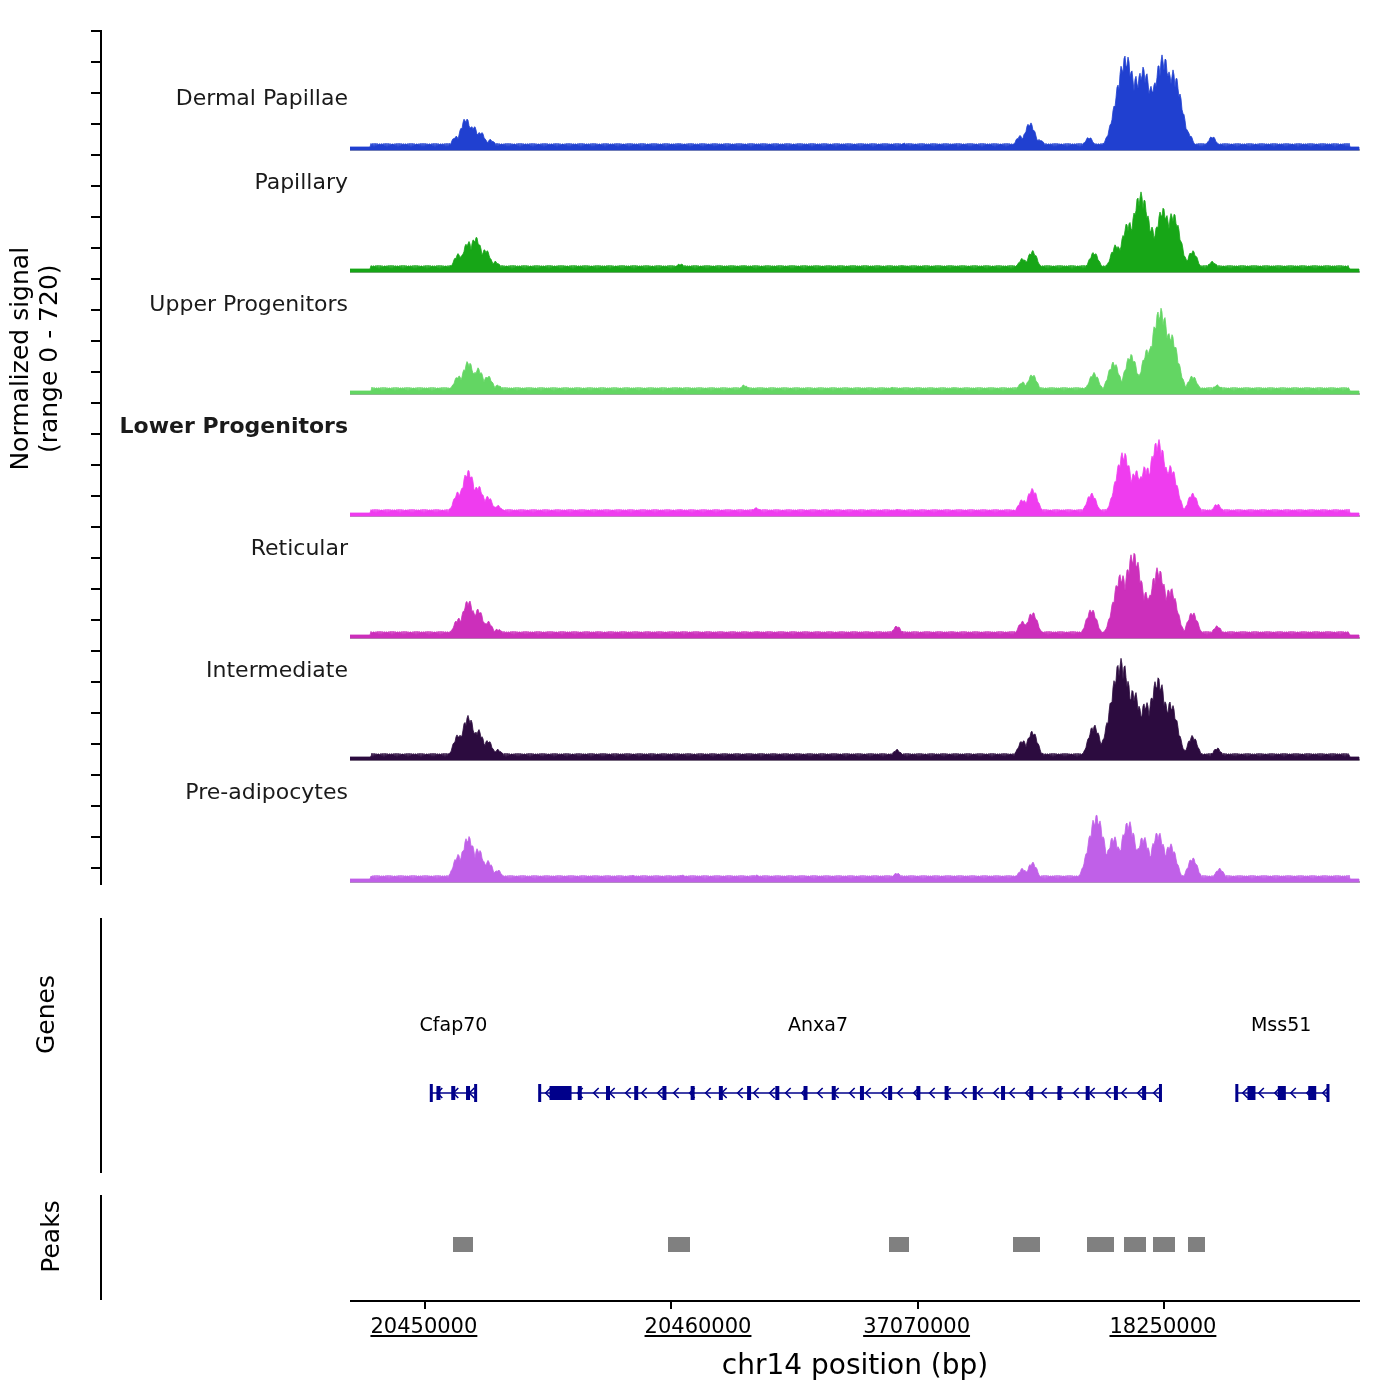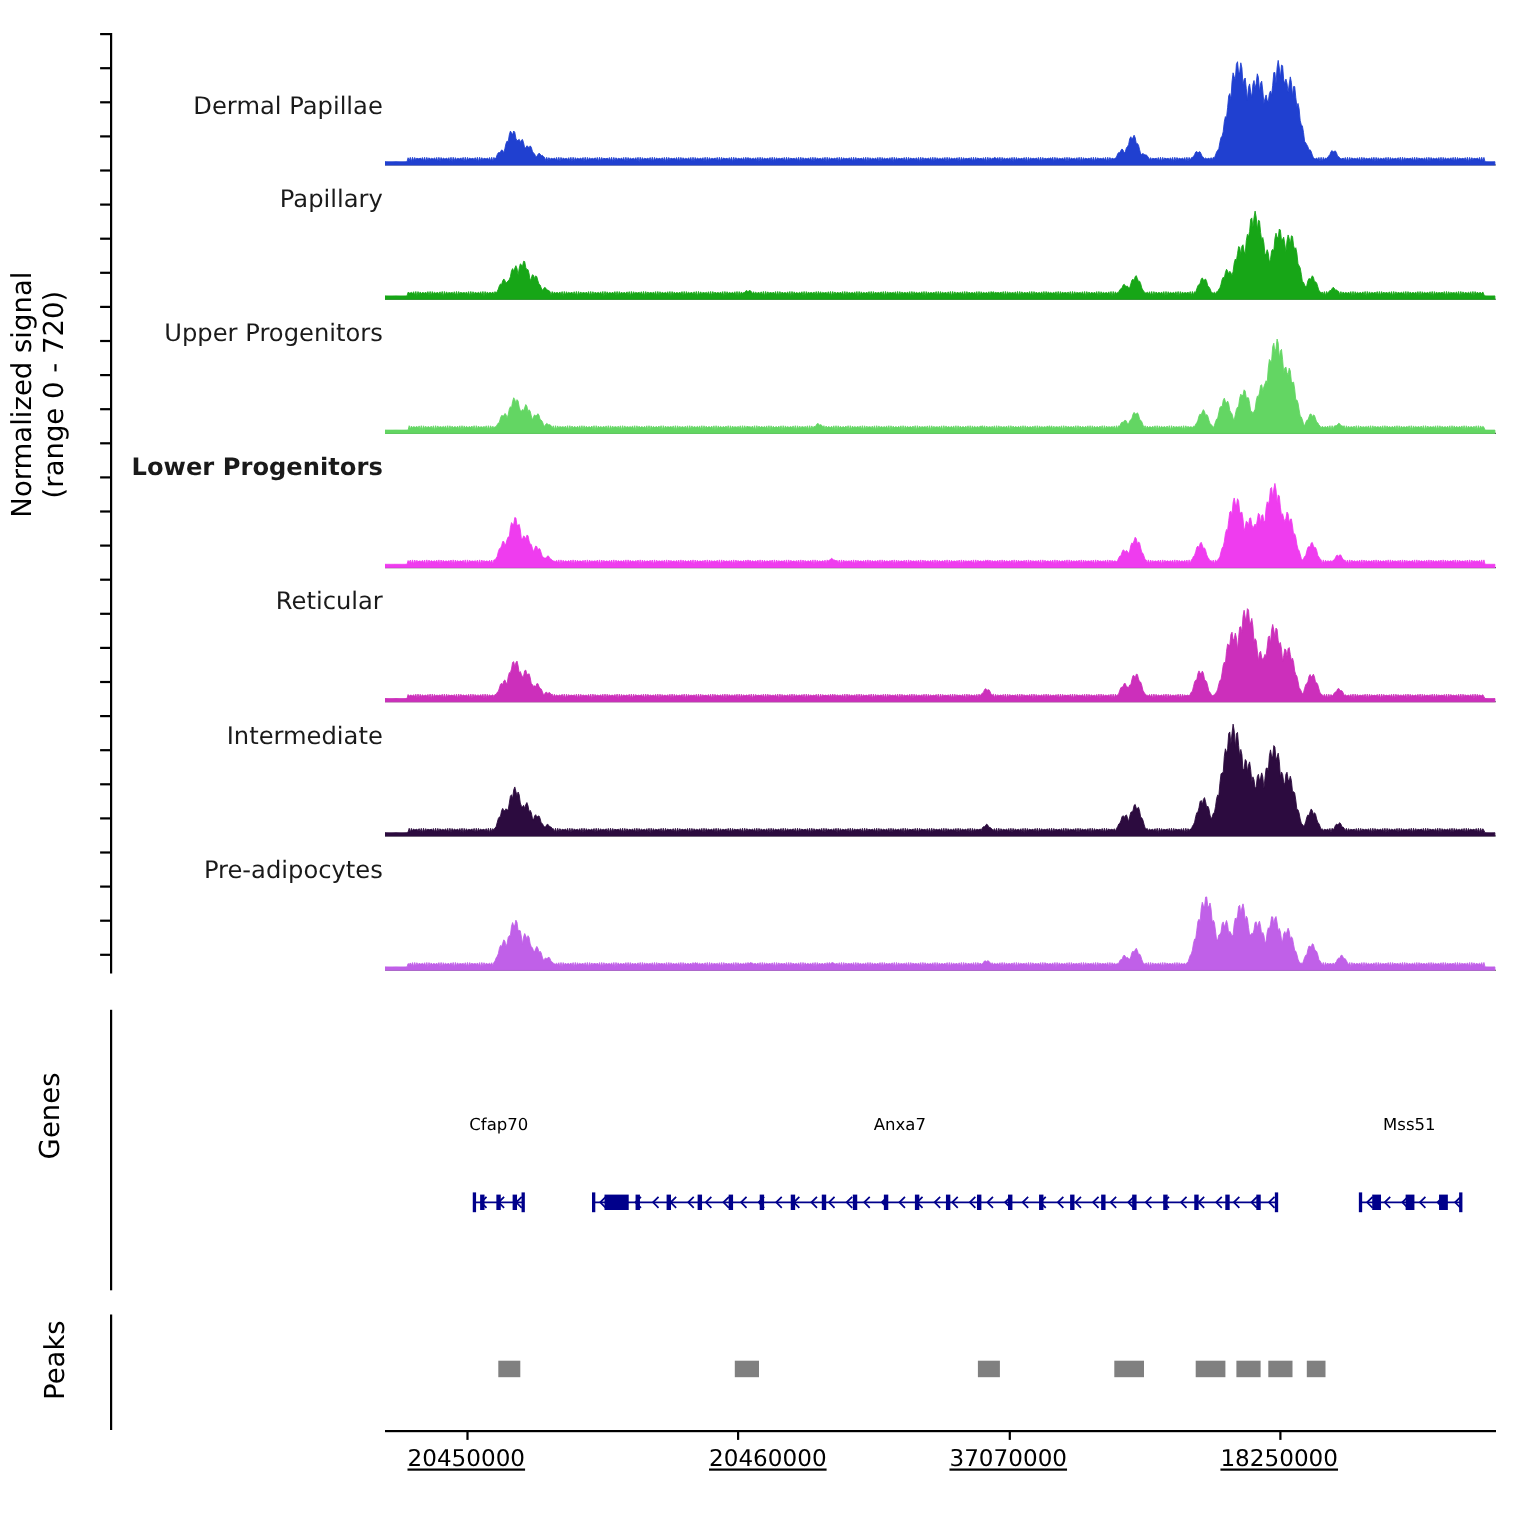--- a/index.html
+++ b/index.html
@@ -42,21 +42,21 @@
   #genes-label{
     position:absolute;
     left:-40px;
     top:1000px;
     width:170px;
     text-align:center;
     transform:rotate(-90deg);
     font-size:25px;
   }
   #genes-panel{position:absolute;left:350px;top:918px;width:1010px;height:255px;}
-  .gene-name{position:absolute;font-size:15px;transform:translateX(-50%);white-space:nowrap;}
+  .gene-name{position:absolute;font-size:19px;transform:translateX(-50%);white-space:nowrap;}
   #genes-panel svg{position:absolute;left:0;top:150px;width:1010px;height:50px;}
 
   
   #peaks-axis{left:100px;top:1195px;width:2px;height:105px;}
   #peaks-label{
     position:absolute;
     left:-5px;
     top:1222px;
     width:110px;
     text-align:center;
@@ -276,13 +276,14 @@
   <div id="xticks">
       <div class="xtick" style="left: 423.902px;"></div>
       <div class="xtick-label" style="left: 423.902px;">20450000</div>
       <div class="xtick" style="left: 670.244px;"></div>
       <div class="xtick-label" style="left: 698px;">20460000</div>
       <div class="xtick" style="left: 916.585px;"></div>
       <div class="xtick-label" style="left: 916.585px;">37070000</div>
       <div class="xtick" style="left: 1162.93px;"></div>
       <div class="xtick-label" style="left: 1162.93px;">18250000</div>
     </div>
+  <div id="xlabel">chr14 position (bp)</div>
 </div>
 
 </body></html>

